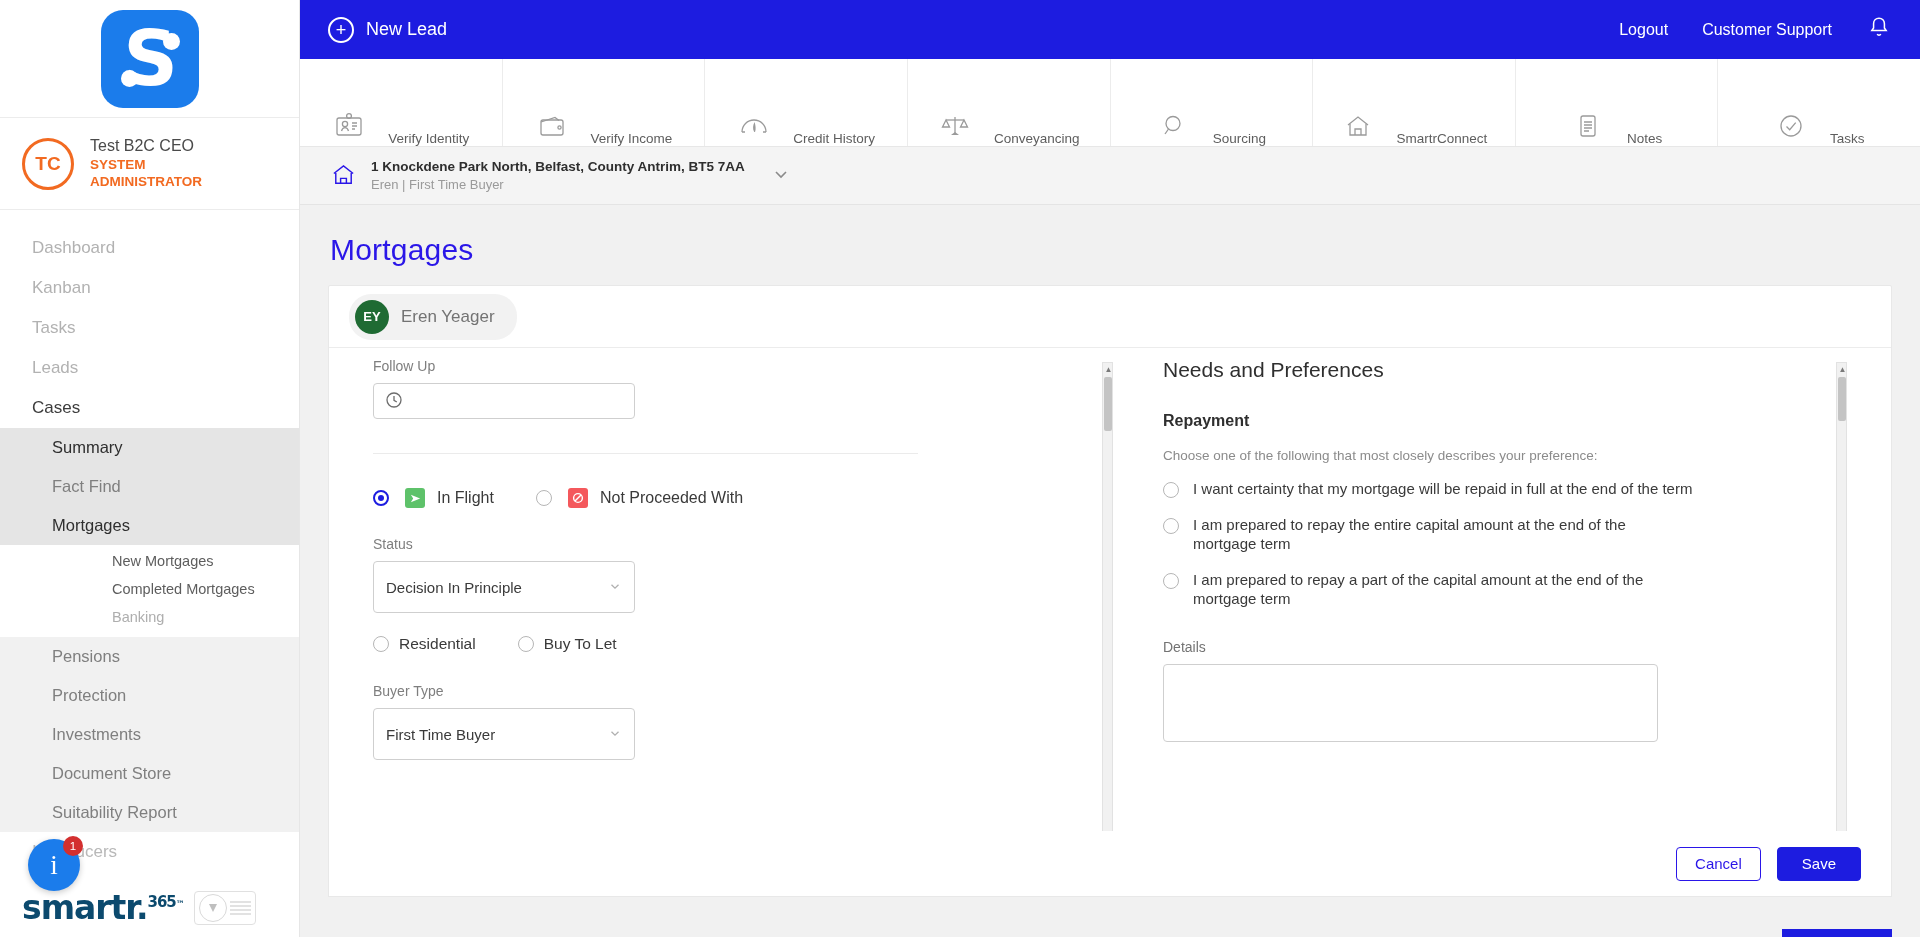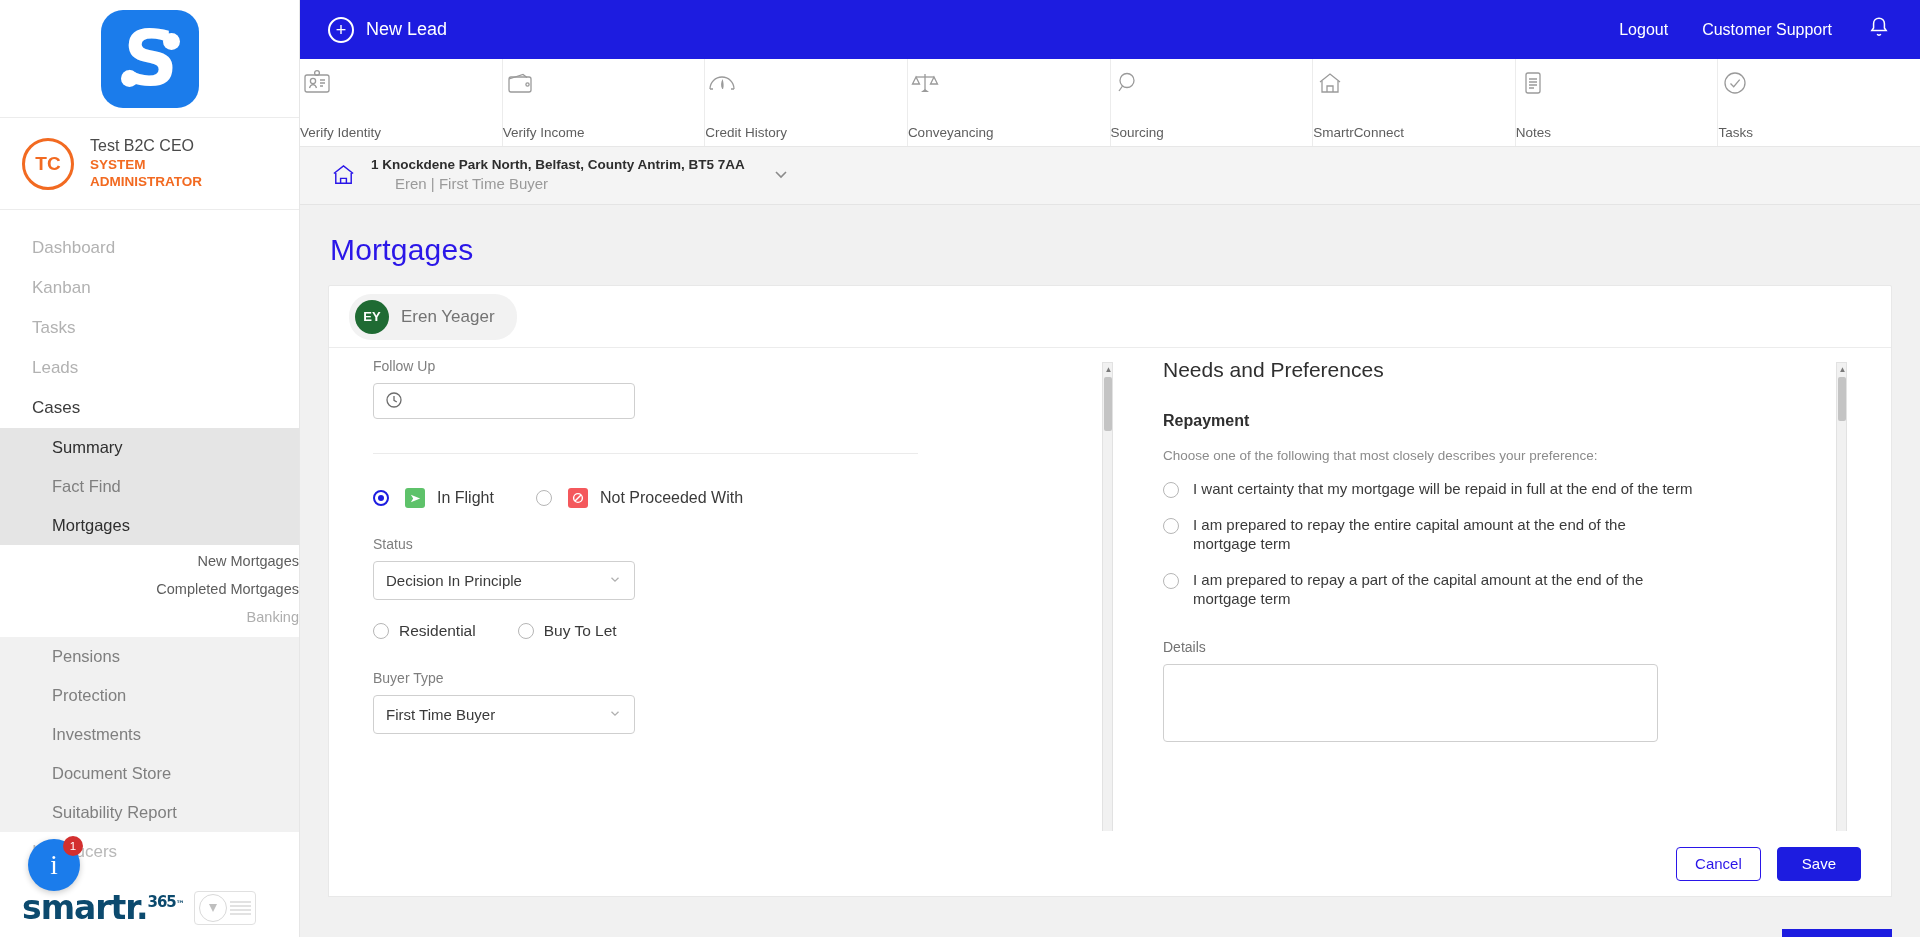--- a/index.html
+++ b/index.html
@@ -82,22 +82,22 @@
     background: #e5e5e5;
   }
   .nav-sub .nav-item {
     padding-left: 52px;
     font-size: 16.5px;
     color: #7f7f7f;
   }
   .nav-sub .nav-item.sel { color: #2f2f2f; }
   .nav-sub3 { background: #ffffff; padding: 2px 0 6px 0; }
   .nav-sub3 .nav-item {
-    padding-left: 72px; font-size: 14.5px; color: #5d5d5d;
-    padding-top: 6px; padding-bottom: 6px; text-align: right;
+    padding-left: 112px; font-size: 14.5px; color: #5d5d5d;
+    padding-top: 6px; padding-bottom: 6px;
   }
   .nav-sub3 .nav-item.dim { color: #aeaeae; }
   .nav-group2 { background: #f1f1f1; }
   .nav-group2 .nav-item { color: #7f7f7f; padding-left: 52px; font-size: 16.5px; }
   .nav-tail { background: #ffffff; }
   .nav-tail .nav-item { color: #b8b8b8; padding-left: 32px; }
 
   .sidebar-footer {
     position: absolute; left: 0; bottom: 10px; width: 300px;
     display: flex; align-items: center; gap: 10px; padding: 0 22px;
@@ -153,35 +153,35 @@
   .new-lead-label { font-size: 18px; }
   .topbar-right { margin-left: auto; display: flex; align-items: center; gap: 34px; }
   .topbar-right a { color: #fff; font-size: 16px; cursor: pointer; }
   .bell { cursor: pointer; }
 
   .tabbar {
     height: 88px; background: #fff;
     display: flex; border-bottom: 1px solid #e7e7e7;
   }
   .tab {
-    flex: 1; display: flex; flex-direction: column;
-    align-items: flex-start; justify-content: center; gap: 22px;
+    flex: 1; display: flex; 
+    align-items: flex-end; justify-content: center; gap: 22px;
     border-right: 1px solid #ececec; cursor: pointer;
   }
   .tab:last-child { border-right: none; }
   .tab-label { font-size: 13.5px; color: #5e5e5e; }
 
   .addressbar {
     height: 58px; background: #f4f4f4;
     display: flex; align-items: center; gap: 14px;
     padding: 0 30px; border-bottom: 1px solid #e4e4e4;
   }
   .addr-text { line-height: 1.35; }
   .addr-line1 { font-size: 13.5px; font-weight: 700; color: #2e2e2e; }
-  .addr-line2 { font-size: 15px; color: #9a9a9a; margin-left: 24px; }
+  .addr-line2 { font-size: 13px; color: #9a9a9a; }
   .addr-chev { color: #8a8a8a; cursor: pointer; margin-left: 12px; }
 
   .page-title {
     color: #2a16e8; font-size: 30px; font-weight: 500;
     padding: 28px 0 18px 30px; letter-spacing: .2px;
   }
 
   .card {
     background: #fff; margin: 0 28px;
     border: 1px solid #e8e8e8;
@@ -245,21 +245,21 @@
   }
   .status-sq {
     width: 20px; height: 20px; border-radius: 3px; margin-left: 16px;
     display: flex; align-items: center; justify-content: center;
   }
   .sq-green { background: #5ec26a; }
   .sq-red { background: #f4585c; }
   .radio-text { margin-left: 12px; font-size: 16px; color: #3a3a3a; }
 
   .select {
-    width: 262px; height: 39px; border: 1px solid #cfcfcf; border-radius: 4px;
+    width: 262px; height: 52px; border: 1px solid #cfcfcf; border-radius: 4px;
     background: #fff; display: flex; align-items: center; justify-content: space-between;
     padding: 0 12px; font-size: 15px; color: #3a3a3a; cursor: pointer;
   }
   .select .chev { color: #b0b0b0; font-size: 12px; }
 
   .inline-radios { display: flex; align-items: center; margin-top: 22px; }
   .inline-radios .radio-text { margin-left: 10px; margin-right: 42px; font-size: 15.5px; }
 
   .red-arrow { position: absolute; left: -48px; top: 186px; pointer-events: none; }
 

